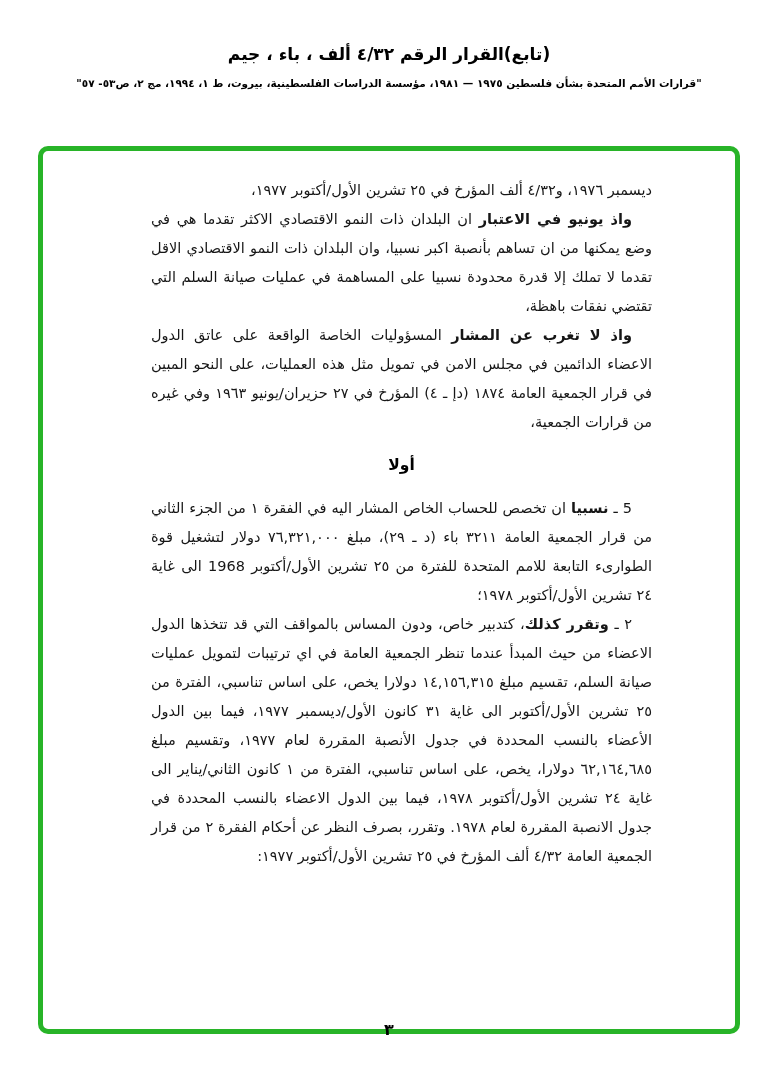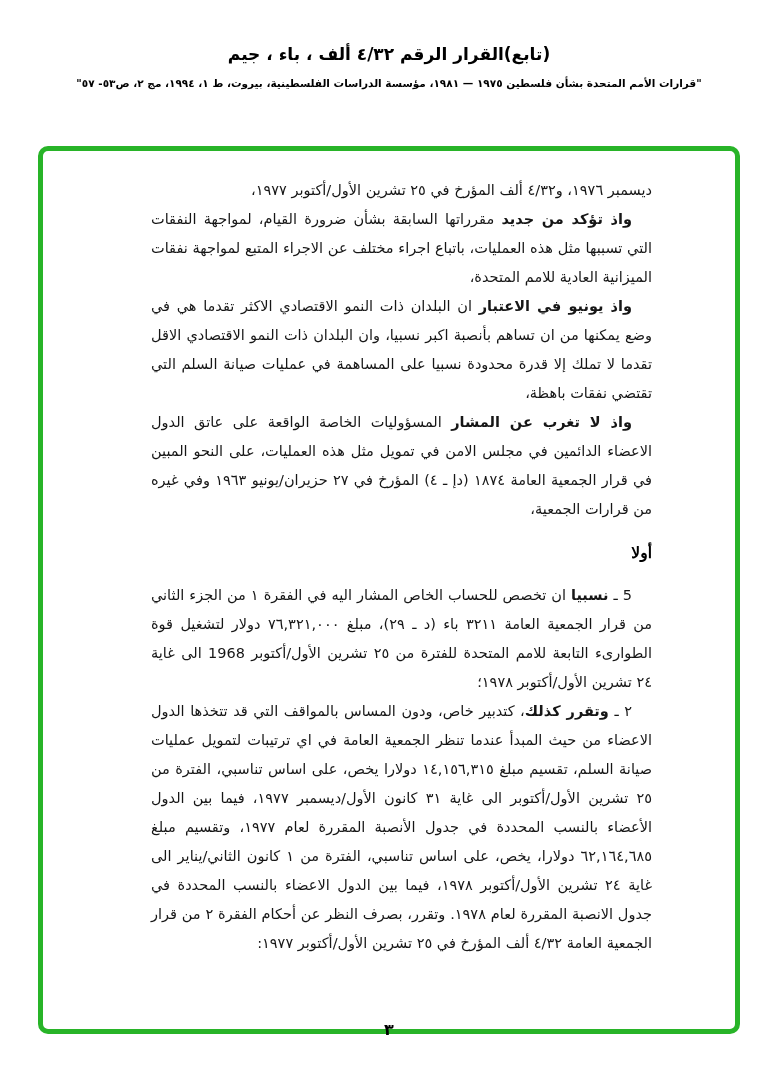--- a/index.html
+++ b/index.html
@@ -42,25 +42,24 @@
     font-size:14.5px;
     line-height:29px;
     color:#161616;
   }
   .para{margin:0;text-indent:20px;}
   .para.continuation{text-indent:0;}
   .lead{font-weight:bold;}
   .section-heading{
     margin:14px 0 14px 0;
     text-indent:0;
-    text-align:right;
+    text-align:center;
     font-weight:bold;
     font-size:15.5px;
     color:#000;
-    font-family:Liberation Serif, serif;
   }
   
   .page-num{
     position:absolute;top:1020px;left:0;width:100%;
     text-align:center;
     font-size:16px;font-weight:bold;color:#000;
   }
 </style>
 </head>
 <body>
@@ -70,21 +69,20 @@
   <div class="doc-header">
     <div class="doc-title">(تابع)القرار الرقم ٤/٣٢ ألف ، باء ، جيم</div>
     <div class="doc-citation">"قرارات الأمم المتحدة بشأن فلسطين ١٩٧٥ — ١٩٨١، مؤسسة الدراسات الفلسطينية، بيروت، ط ١، ١٩٩٤، مج ٢، ص٥٣- ٥٧"</div>
   </div>
 
   <div class="green-frame">
     <div class="doc-body">
 
       <p class="para continuation"><span>ديسمبر ١٩٧٦، و٤/٣٢ ألف المؤرخ في ٢٥ تشرين الأول/أكتوبر ١٩٧٧،</span></p>
 
-      <p class="para"><span class="lead">واذ تؤكد من جديد</span><span> مقرراتها السابقة بشأن ضرورة القيام، لمواجهة النفقات التي تسببها مثل هذه العمليات، باتباع اجراء مختلف عن الاجراء المتبع لمواجهة نفقات الميزانية العادية للامم المتحدة،</span></p>
 
       <p class="para"><span class="lead">واذ يونيو في الاعتبار</span><span> ان البلدان ذات النمو الاقتصادي الاكثر تقدما هي في وضع يمكنها من ان تساهم بأنصبة اكبر نسبيا، وان البلدان ذات النمو الاقتصادي الاقل تقدما لا تملك إلا قدرة محدودة نسبيا على المساهمة في عمليات صيانة السلم التي تقتضي نفقات باهظة،</span></p>
 
       <p class="para"><span class="lead">واذ لا تغرب عن المشار</span><span> المسؤوليات الخاصة الواقعة على عاتق الدول الاعضاء الدائمين في مجلس الامن في تمويل مثل هذه العمليات، على النحو المبين في قرار الجمعية العامة ١٨٧٤ (دإ ـ ٤) المؤرخ في ٢٧ حزيران/يونيو ١٩٦٣ وفي غيره من قرارات الجمعية،</span></p>
 
       <div class="section-heading">أولا</div>
 
       <p class="para"><span>5 ـ </span><span class="lead">نسبيا</span><span> ان تخصص للحساب الخاص المشار اليه في الفقرة ١ من الجزء الثاني من قرار الجمعية العامة ٣٢١١ باء (د ـ ٢٩)، مبلغ ٧٦,٣٢١,٠٠٠ دولار لتشغيل قوة الطوارىء التابعة للامم المتحدة للفترة من ٢٥ تشرين الأول/أكتوبر 1968 الى غاية ٢٤ تشرين الأول/أكتوبر ١٩٧٨؛</span></p>
 
       <p class="para"><span>٢ ـ </span><span class="lead">وتقرر كذلك</span><span>، كتدبير خاص، ودون المساس بالمواقف التي قد تتخذها الدول الاعضاء من حيث المبدأ عندما تنظر الجمعية العامة في اي ترتيبات لتمويل عمليات صيانة السلم، تقسيم مبلغ ١٤,١٥٦,٣١٥ دولارا يخص، على اساس تناسبي، الفترة من ٢٥ تشرين الأول/أكتوبر الى غاية ٣١ كانون الأول/ديسمبر ١٩٧٧، فيما بين الدول الأعضاء بالنسب المحددة في جدول الأنصبة المقررة لعام ١٩٧٧، وتقسيم مبلغ ٦٢,١٦٤,٦٨٥ دولارا، يخص، على اساس تناسبي، الفترة من ١ كانون الثاني/يناير الى غاية ٢٤ تشرين الأول/أكتوبر ١٩٧٨، فيما بين الدول الاعضاء بالنسب المحددة في جدول الانصبة المقررة لعام ١٩٧٨. وتقرر، بصرف النظر عن أحكام الفقرة ٢ من قرار الجمعية العامة ٤/٣٢ ألف المؤرخ في ٢٥ تشرين الأول/أكتوبر ١٩٧٧:</span></p>

